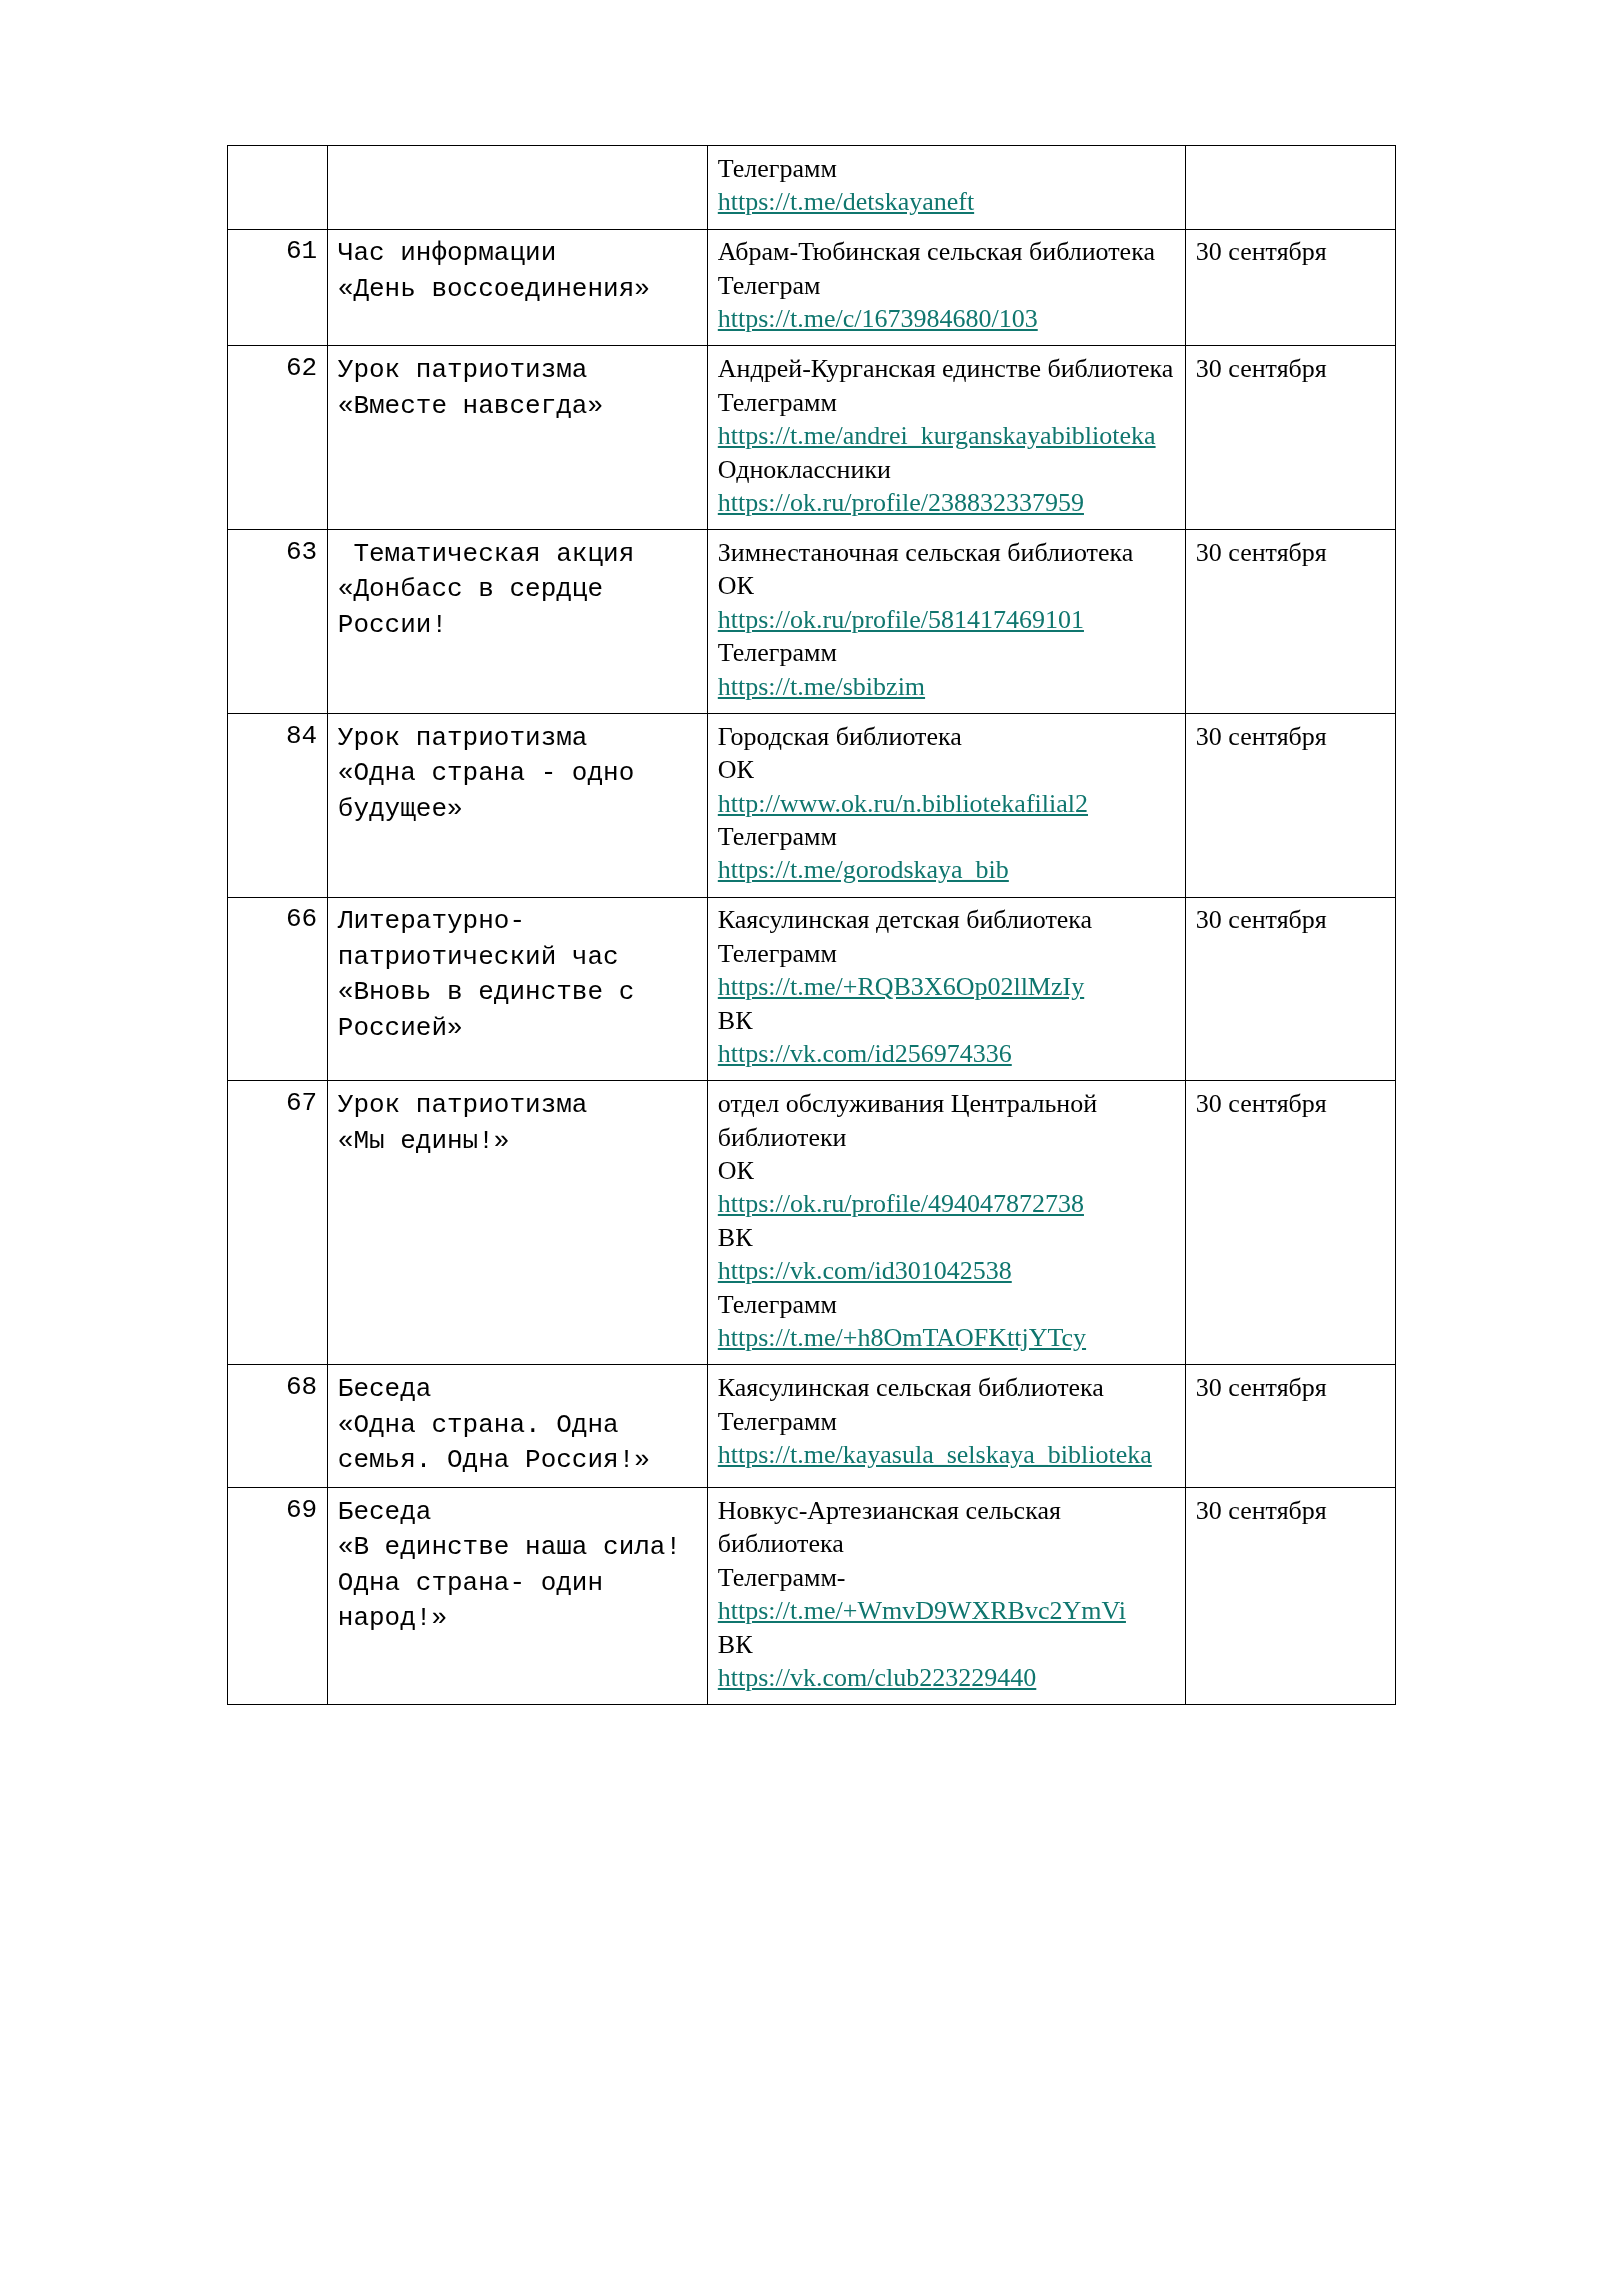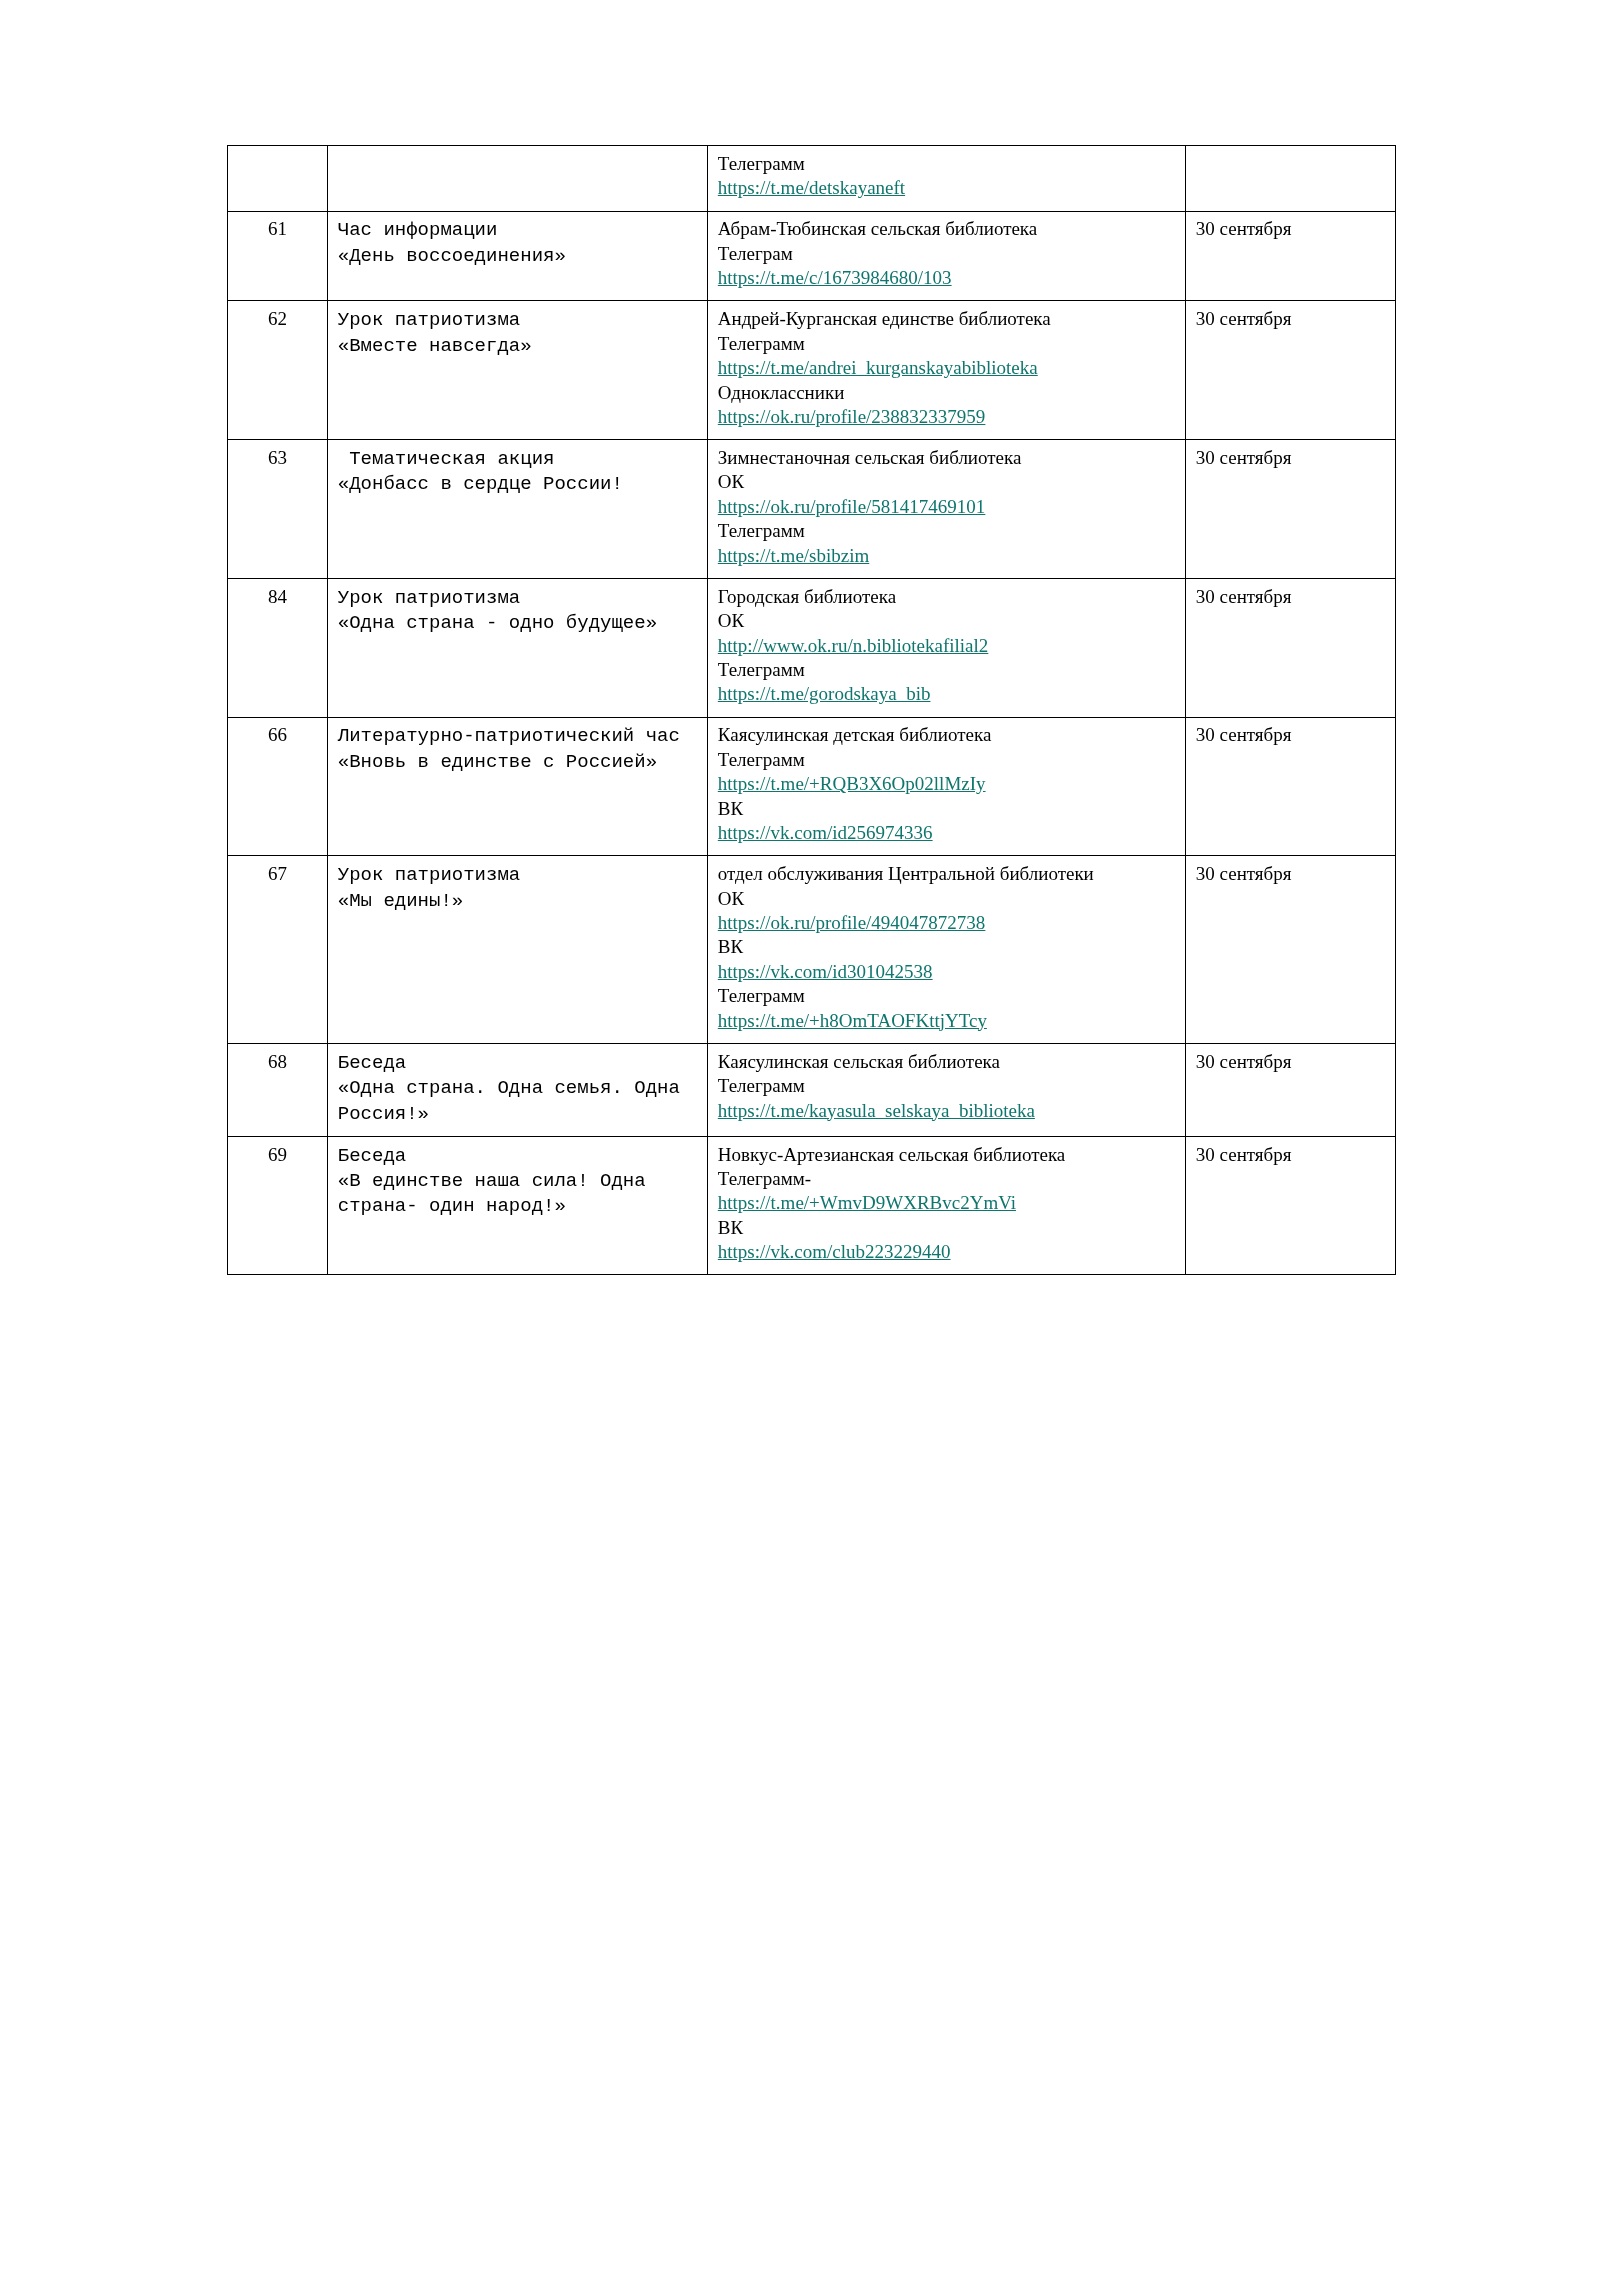--- a/index.html
+++ b/index.html
@@ -23,31 +23,32 @@
   .doc-table {
     border-collapse: collapse;
     margin-left: 227px;
     width: 1168px;
     table-layout: fixed;
   }
   .doc-table td {
     border: 1.6px solid #000000;
     vertical-align: top;
     padding: 5.9px 9.8px 9.8px 9.8px;
-    font-size: 19px;
+    font-size: 26px;
     line-height: 1.285;
   }
   col.c-num   { width: 100px; }
   col.c-title { width: 380px; }
   col.c-place { width: 478px; }
   col.c-date  { width: 210px; }
 
   .cell-num {
-    text-align: center;
+    text-align: right;
     padding-left: 17.6px;
+    font-family: Liberation Mono, monospace;
   }
   .line { white-space: pre-wrap; font-family: Liberation Mono, monospace; }
   .link {
     color: #0f766e;
     text-decoration: underline;
     word-break: break-all;
   }
   .plain { color: #000000; }
 </style>
 </head>

